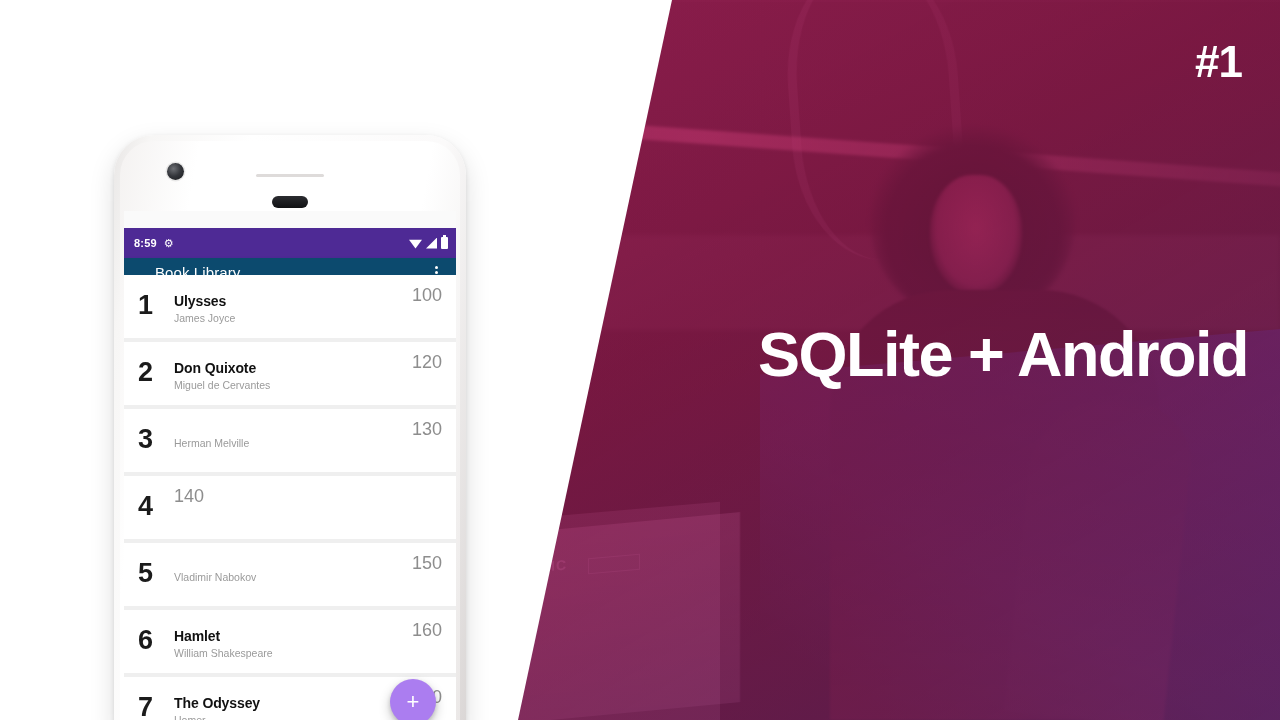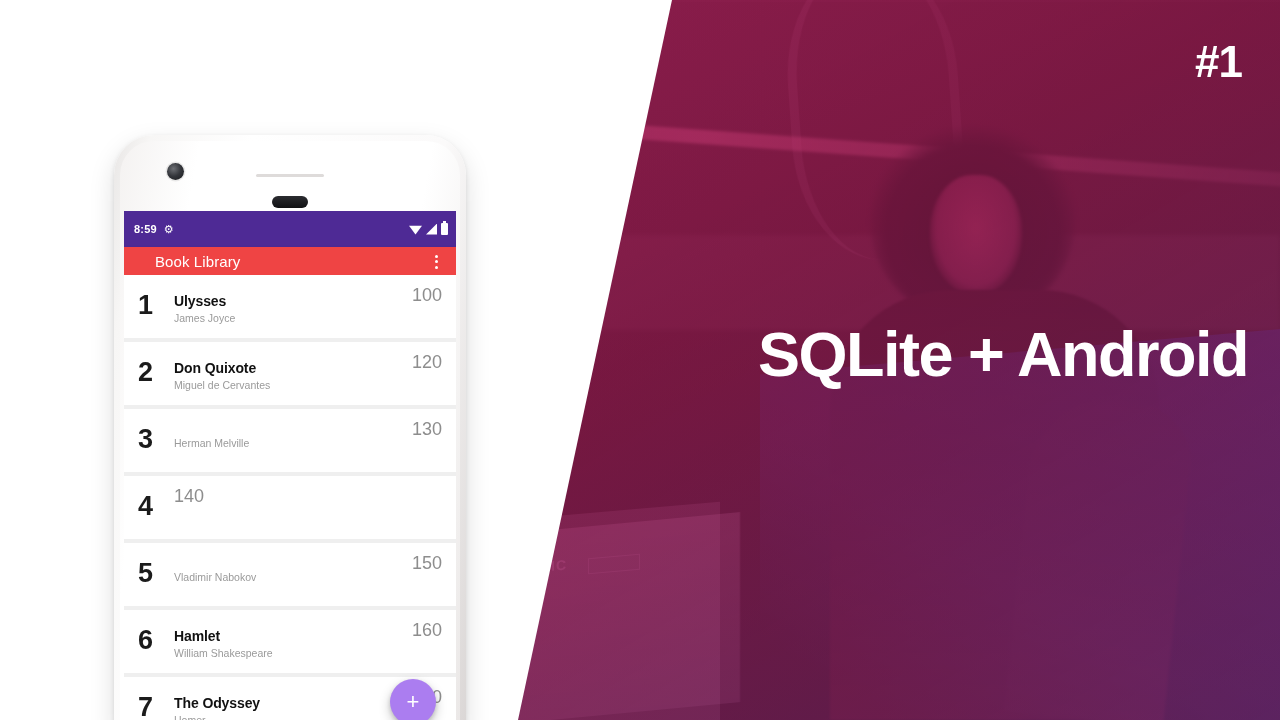--- a/index.html
+++ b/index.html
@@ -156,36 +156,36 @@
     width:36px; height:12px; border-radius:7px;
     background:linear-gradient(180deg,#2b2c30,#111214);
   }
 
   
   #screen {
     position:absolute; left:4px; right:4px; top:70px; bottom:0;
     background:#fafafa; overflow:hidden;
   }
   #statusbar {
-    height:36px; background:#4e2a95; display:flex; align-items:center;
-    padding:0 8px 0 10px; color:#ffffff;
+    height:30px; background:#4e2a95; display:flex; align-items:center;
+    padding:0 8px 0 10px; color:#ffffff;margin-top:17px;
   }
   #clock { font-size:11px; font-weight:700; letter-spacing:.2px; }
   #gear-icon { margin-left:7px; font-size:11px; line-height:1; }
   #status-spacer { flex:1; }
   .sb-ico { margin-left:4px; display:inline-block; }
   #wifi-icon  { width:13px; height:11px;
     background:#fff; clip-path:polygon(50% 100%, 0 20%, 100% 20%); }
   #signal-icon{ width:11px; height:11px;
     background:#fff; clip-path:polygon(100% 0,100% 100%,0 100%); }
   #battery-icon{ width:7px; height:12px; background:#fff; border-radius:1px; position:relative; }
   #battery-icon:before{ content:""; position:absolute; left:2px; top:-2px; width:3px; height:2px; background:#fff; }
 
   #appbar {
-    height:29px; background:#ef4444; display:flex; align-items:center;
+    height:29px; background:#0c4a6e; display:flex; align-items:center;
     padding:0 12px 0 31px; color:#ffffff;
     box-shadow:0 2px 4px rgba(0,0,0,.14);
   }
   #appbar-title { font-size:15px; font-weight:500; letter-spacing:.1px; }
   #appbar-spacer { flex:1; }
   #overflow-icon { display:flex; flex-direction:column; gap:2.5px; padding:5px 6px; cursor:pointer; }
   #overflow-icon span { display:block; width:3px; height:3px; border-radius:50%; background:#fff; }
 
   #book-list { position:absolute; left:0; right:0; top:64px; bottom:0; overflow:hidden; background:#efefef; }
   .book-row {

